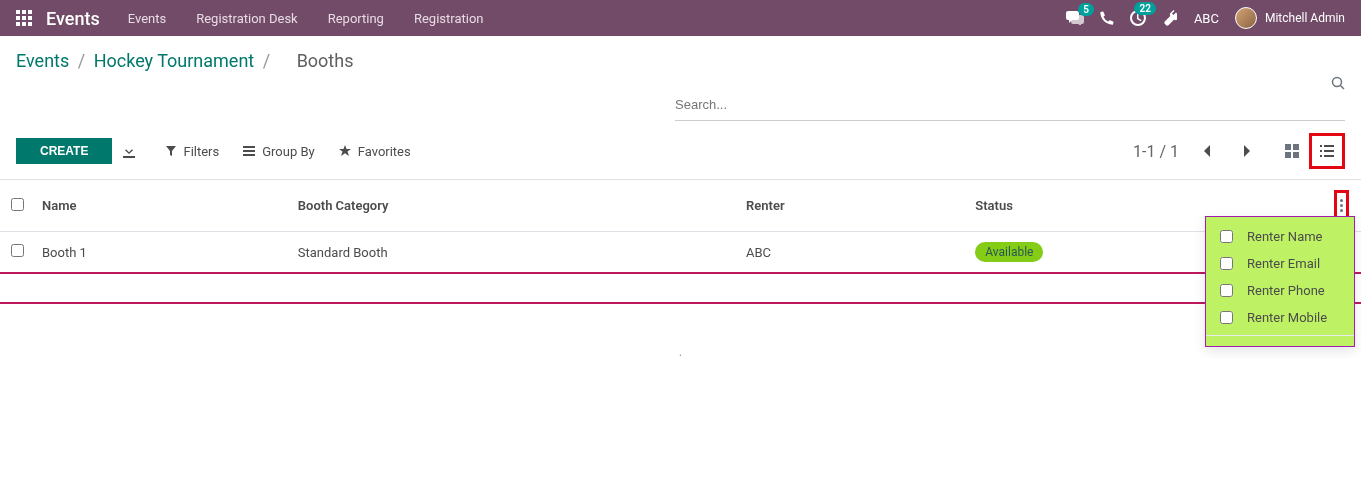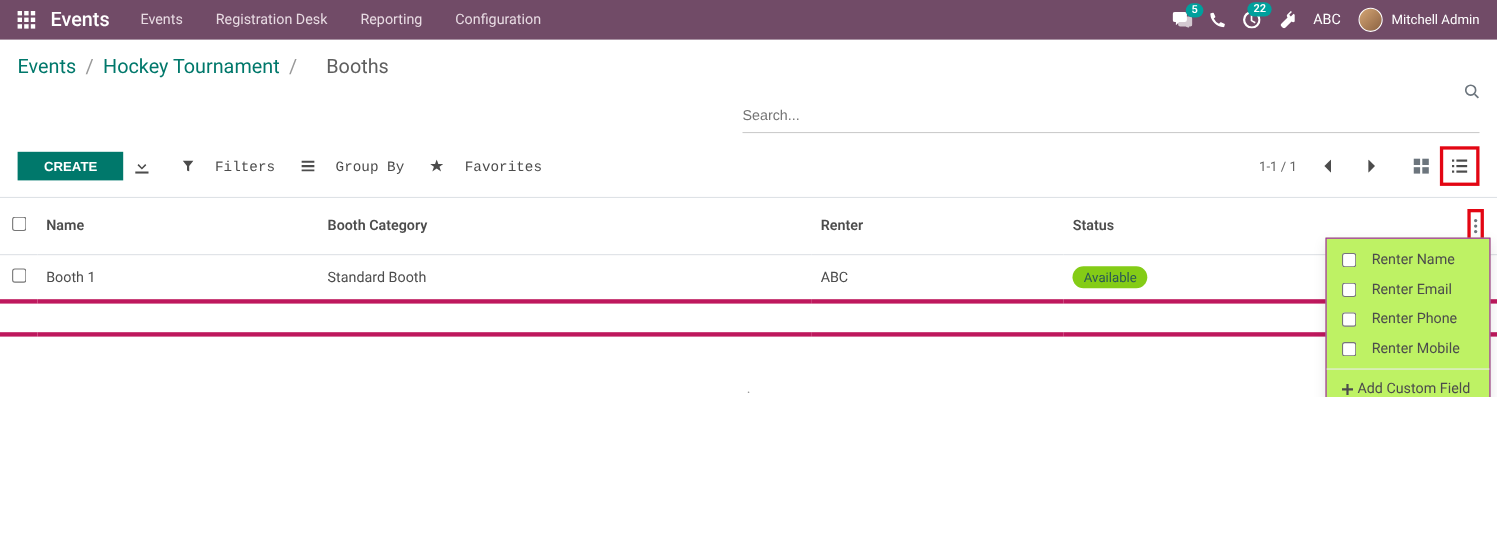--- a/index.html
+++ b/index.html
@@ -31,34 +31,34 @@
   .searchbox { flex: 0 0 670px; display: flex; align-items: center; border-bottom: 1px solid #ccc; padding: 4px 0; }
   .searchbox input { flex: 1; border: none; outline: none; font-size: 13px; padding: 4px 0; background: transparent; margin-top: 43px; }
   .searchbox .search-icon { color: #666; cursor: pointer; }
   
   .cp-bottom { display: flex; justify-content: space-between; align-items: center; margin-top: 12px; padding-bottom: 10px; }
   .cp-left { display: flex; align-items: center; gap: 10px; }
   .btn-create { background: #00786b; color: #fff; border: none; padding: 6px 24px; font-size: 12px; font-weight: 600; cursor: pointer; }
   .dl-icon { color: #4c4c4c; cursor: pointer; font-size: 14px; }
   .cp-right { display: flex; align-items: center; gap: 20px; flex: 1; justify-content: flex-end; padding-left: 20px; }
   .search-options { display: flex; gap: 24px; margin-right: auto; margin-left: 10px; }
-  .search-opt { display: flex; align-items: center; gap: 19px; color: #4c4c4c; cursor: pointer; font-size: 13px; font-family: Liberation Mono, monospace; }
-  .pager { display: flex; align-items: center; gap: 16px; font-size: 12px; color: #666; }
+  .search-opt { display: flex; align-items: center; gap: 7px; color: #4c4c4c; cursor: pointer; font-size: 13px; }
+  .pager { display: flex; align-items: center; gap: 16px; font-size: 16px; color: #666; }
   .pager-btn { width: 24px; height: 24px; display: flex; align-items: center; justify-content: center; cursor: pointer; color: #4c4c4c; }
   .view-switch { display: flex; gap: 4px; align-items: center; }
   .view-btn { width: 26px; height: 26px; display: flex; align-items: center; justify-content: center; cursor: pointer; color: #6c757d; }
   .view-btn.active { color: #4c4c4c; }
   .highlight-box { border: 3px solid #e30613; padding: 2px; }
   
   
   .table-wrap { position: relative; }
   table.list { width: 100%; border-collapse: collapse; }
   table.list th { text-align: left; font-weight: 600; font-size: 13px; padding: 10px 8px; border-bottom: 1px solid #dee2e6; background: #fff; }
   table.list th.chk, table.list td.chk { width: 34px; text-align: center; }
-  table.list td { padding: 10px 8px; border-bottom: 4px solid #be185d; font-size: 13px; color: #4c4c4c; }
+  table.list td { padding: 10px 8px; border-bottom: 2px solid #be185d; font-size: 13px; color: #4c4c4c; }
   table.list th.opts, table.list td.opts { width: 40px; text-align: center; }
   .status-pill { background: #84cc16; color: #2a5854; padding: 3px 10px; border-radius: 10px; font-size: 12px; display: inline-block; }
   input[type=checkbox] { width: 13px; height: 13px; }
   
   .kebab-highlight { border: 3px solid #e30613; display: inline-flex; align-items: center; justify-content: center; padding: 6px 3px 6px 3px; }
   .kebab { display: flex; flex-direction: column; gap: 2px; cursor: pointer; }
   .kebab span { width: 3px; height: 3px; background: #6c757d; border-radius: 50%; }
   
   
   .opt-menu { position: absolute; right: 6px; top: 36px; background: #bef264; border: 1px solid #a21caf; box-shadow: 0 4px 12px rgba(0,0,0,.1); min-width: 150px; z-index: 10; padding: 6px 0; }
@@ -84,21 +84,21 @@
       <span></span>
       <span></span>
       <span></span>
       <span></span>
   </div>
   <div class="brand">Events</div>
   <div class="menu">
     <a>Events</a>
     <a>Registration Desk</a>
     <a>Reporting</a>
-    <a>Configuration</a>
+    <a>Registration</a>
   </div>
   <div class="spacer"></div>
   <div class="right">
     <div class="icon-btn">
       <svg width="18" height="14" viewBox="0 0 18 14">
           <path fill="#fff" d="M2 0h9a2 2 0 012 2v5a2 2 0 01-2 2H6l-3 3V9H2a2 2 0 01-2-2V2a2 2 0 012-2z"></path>
           <path fill="#fff" opacity=".7" d="M7 4h9a2 2 0 012 2v5a2 2 0 01-2 2h-1v2l-3-2H7a2 2 0 01-2-2V6a2 2 0 012-2z"></path>
         </svg>
       <span class="badge">5</span>
     </div>
@@ -260,22 +260,16 @@
     </div>
     <div class="opt-item">
       <input type="checkbox" style="">
       <span>Renter Phone</span>
     </div>
     <div class="opt-item">
       <input type="checkbox" style="">
       <span>Renter Mobile</span>
     </div>
     <div class="opt-sep"></div>
-    <div class="opt-add">
-      <svg width="10" height="10" viewBox="0 0 10 10">
-          <path fill="#4c4c4c" d="M4 0h2v4h4v2H6v4H4V6H0V4h4z"></path>
-        </svg>
-      <span>Add Custom Field</span>
-    </div>
   </div>
 </div>
 
 <div class="dot-center">.</div>
 
 </body></html>

